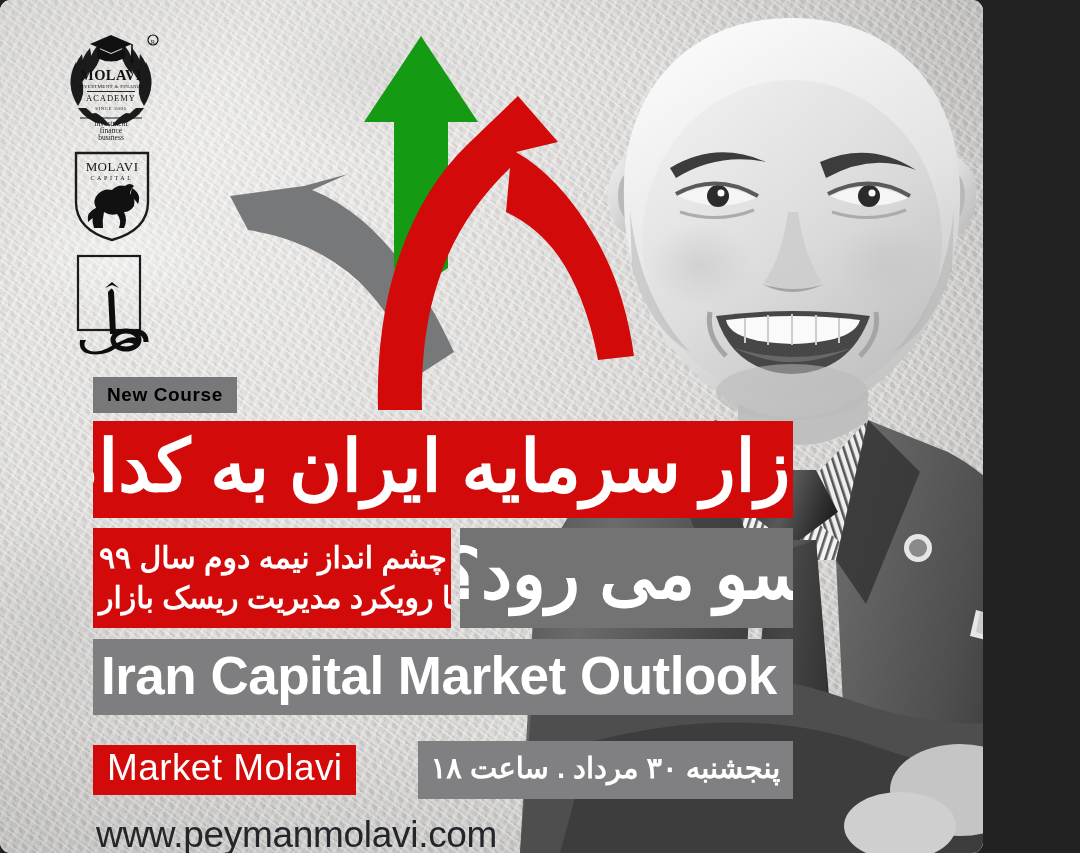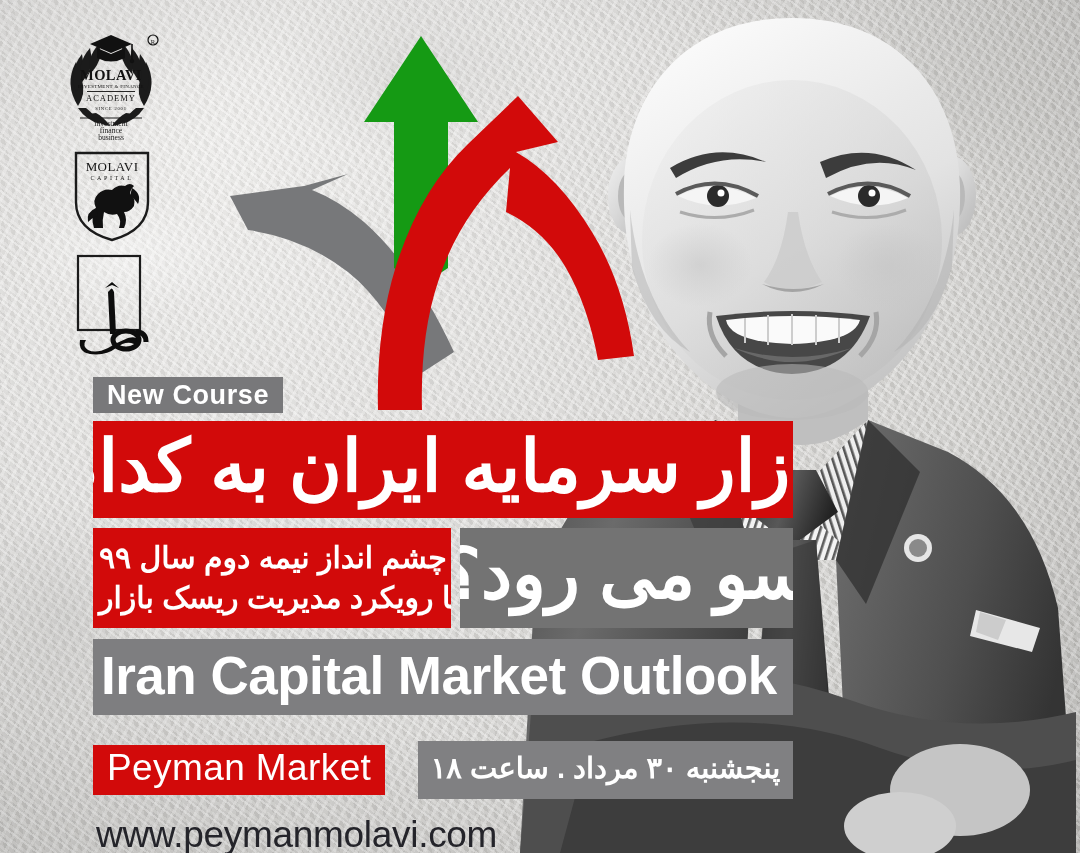--- a/index.html
+++ b/index.html
@@ -1,23 +1,24 @@
 <!DOCTYPE html>
 <html lang="fa"><head>
 <meta charset="utf-8">
 <title>Iran Capital Market Outlook</title>
 <style>
   html,body{margin:0;padding:0;background:#222;}
   body{font-family:"Liberation Sans",sans-serif;}
 
   #poster{
     position:relative;
-    width:1080px;height:853px;
+    width:983px;height:853px;
     overflow:hidden;
     background:#d8d8d6;
+    border-radius:11px;
   }
 
   
   .bg-base{
     position:absolute;inset:0;
     background:
       radial-gradient(circle at 20% 18%, #efeeec 0%, #dddcda 38%, #cfcecb 70%, #c6c5c2 100%);
   }
   .bg-grain{
     position:absolute;inset:0;
@@ -62,22 +63,22 @@
   .logo-capital{width:80px;height:92px;margin:8px 0 0 22px;}
   .logo-calli{width:80px;height:110px;margin:10px 0 0 22px;}
   .logo-stack svg{display:block;width:100%;height:100%;}
 
   
   .badge-newcourse{
     position:absolute;left:93px;top:377px;
     height:36px;line-height:36px;
     padding:0 14px;
     background:#78787a;
-    color:#ffffff;
-    font-size:27px;
+    color:#000000;
+    font-size:19px;
     font-weight:600;
     letter-spacing:.6px;
     white-space:nowrap;
   }
 
   .band-headline{
     position:absolute;left:93px;top:421px;
     width:700px;height:97px;
     background:#d20a0a;
     display:flex;align-items:center;justify-content:center;
@@ -454,21 +455,21 @@
   <div class="band-sub">
     <span>چشم انداز نیمه دوم سال ۹۹</span>
     <span>با رویکرد مدیریت ریسک بازار</span>
   </div>
 
   <div class="band-english">
     <span>Iran Capital Market Outlook</span>
   </div>
 
   <div class="band-speaker">
-    <span>Peyman Market</span>
+    <span>Market Molavi</span>
   </div>
 
   <div class="band-date">
     <span>پنجشنبه ۳۰ مرداد  .  ساعت ۱۸</span>
   </div>
 
   <div class="website">www.peymanmolavi.com</div>
 
 </div>
 

